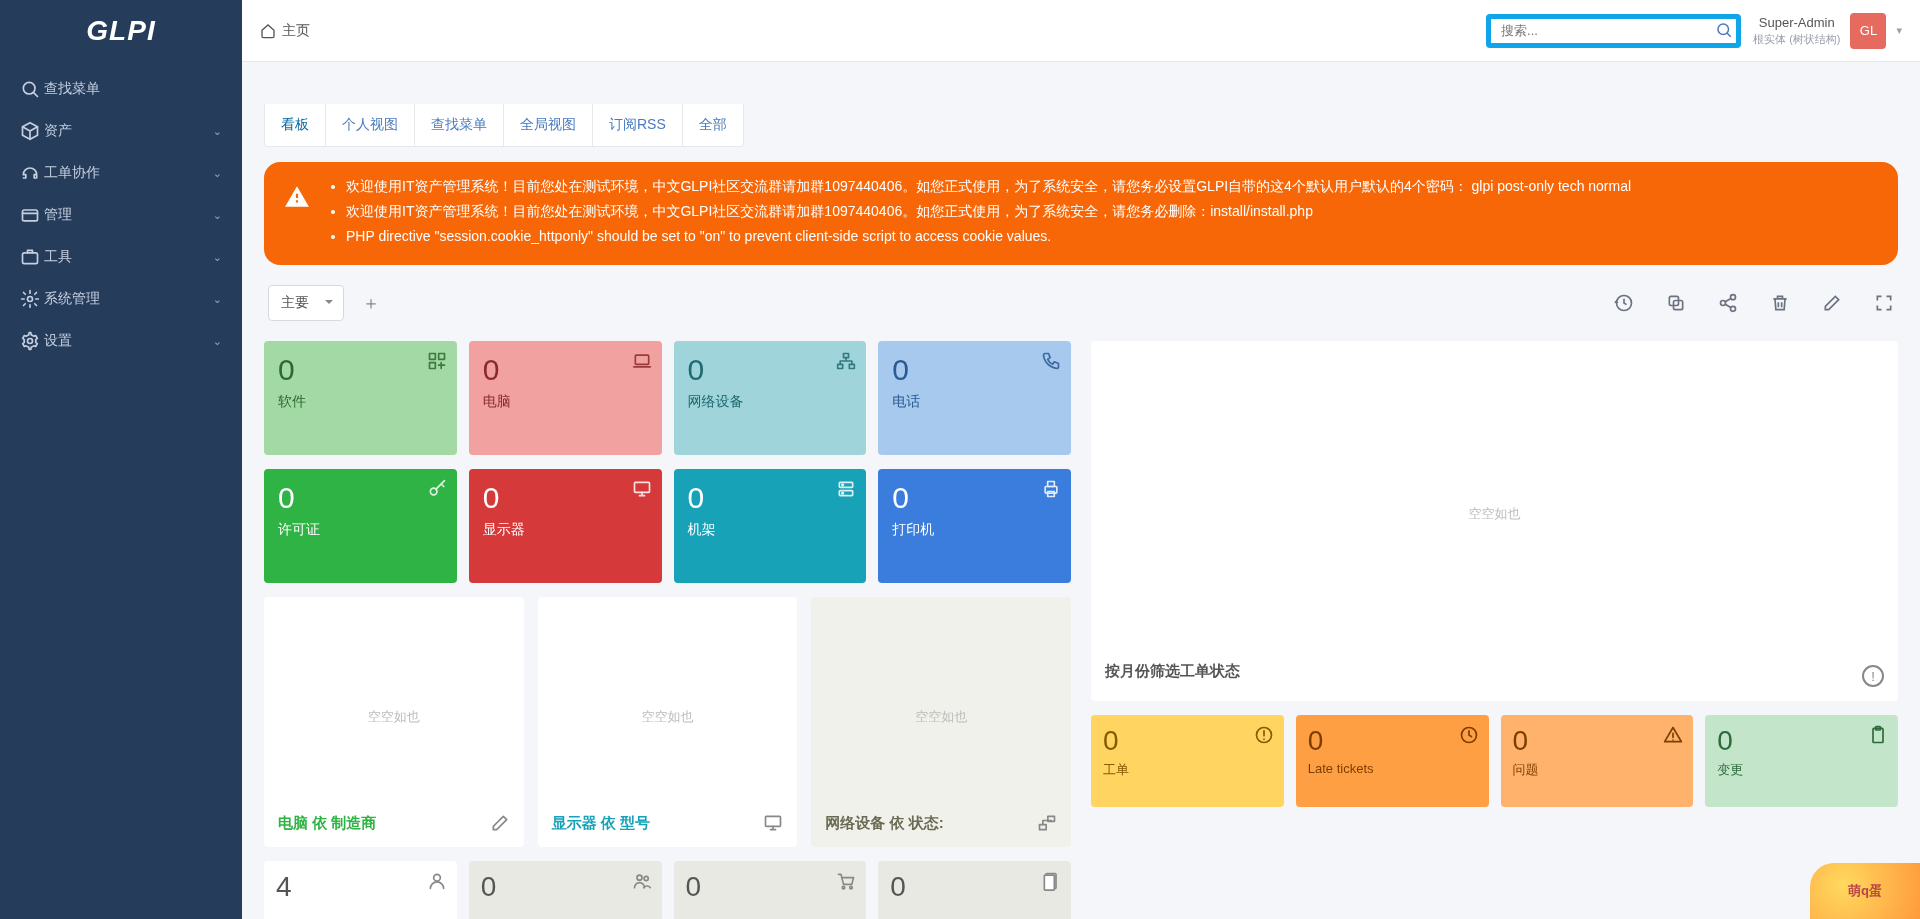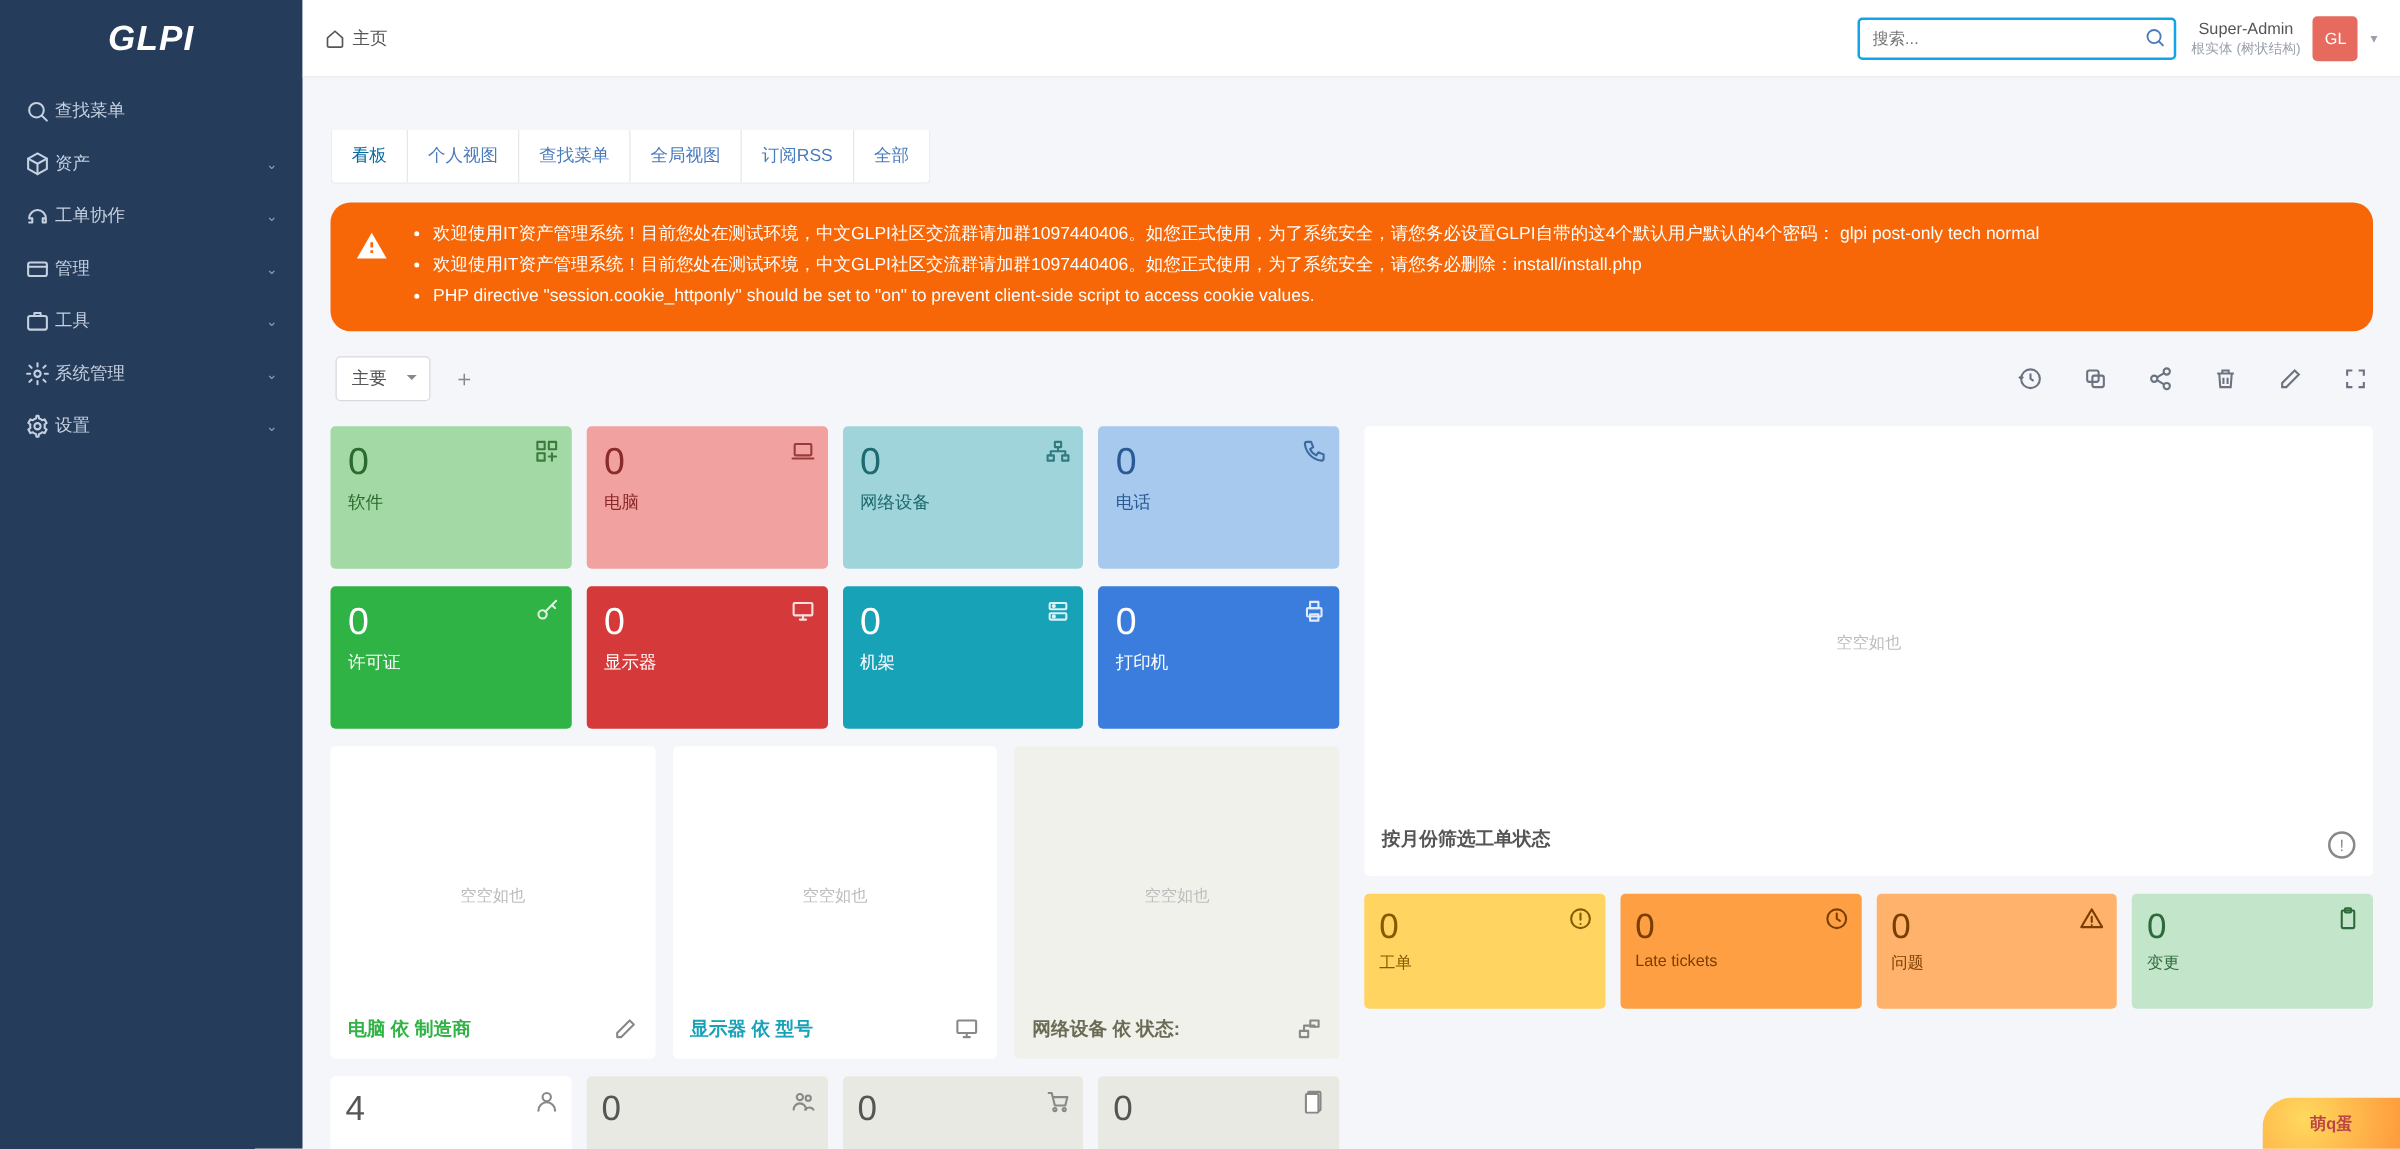--- a/index.html
+++ b/index.html
@@ -14,21 +14,21 @@
 .nav-item .ico { width: 24px; display: inline-flex; }
 .nav-item .chev { margin-left: auto; opacity: .7; font-size: 11px; }
 .sidebar-footer { padding: 14px 18px; display: flex; align-items: center; gap: 10px; cursor: pointer; font-size: 14px; }
 
 
 .main { flex: 1; display: flex; flex-direction: column; overflow: hidden; gap: 42px; }
 .topbar { height: 62px; background: #fff; border-bottom: 1px solid #e8e8ec; display: flex; align-items: center; padding: 0 18px; gap: 12px; }
 .breadcrumb { display: flex; align-items: center; gap: 6px; color: #555; font-size: 14px; }
 .spacer { flex: 1; }
 .search-box { position: relative; }
-.search-box input { width: 255px; height: 34px; border: 2px solid #0ea5e9; border-radius: 4px; padding: 0 46px 0 10px; font-size: 13px; color: #555; }
+.search-box input { width: 255px; height: 34px; border: 5px solid #0ea5e9; border-radius: 4px; padding: 0 46px 0 10px; font-size: 13px; color: #555; }
 .search-box .sicon { position: absolute; right: 8px; top: 7px; color: #4a7bbd; }
 .user-block { display: flex; align-items: center; gap: 10px; }
 .user-text { text-align: center; line-height: 1.3; }
 .user-text .u1 { color: #555; font-size: 13px; }
 .user-text .u2 { color: #9aa0ac; font-size: 11px; }
 .avatar { width: 36px; height: 36px; background: #e66a5e; color: #fff; border-radius: 4px; display: flex; align-items: center; justify-content: center; font-size: 13px; font-weight: 500; }
 .caret { color: #9aa0ac; font-size: 11px; }
 
 
 .content { flex: 1; overflow-y: auto; padding: 0 22px 30px; }
@@ -95,21 +95,21 @@
 .st-green  { background: #c3e6cb; color: #2d6a3a; }
 
 .bottom-row { display: flex; gap: 12px; }
 .btile { flex: 1; background: #e9e9e3; border-radius: 4px; height: 90px; padding: 10px 12px; position: relative; cursor: pointer; color: #555; }
 .btile.white { background: #fff; }
 .btile .num { font-size: 28px; }
 .btile .lbl { font-size: 13px; margin-top: 22px; }
 .btile .bico { position: absolute; right: 10px; top: 10px; color: #888; }
 
 
-.brand-badge { position: fixed; right: 0; bottom: 0; width: 110px; height: 41px; background: radial-gradient(circle at 30% 40%, #ffd95e, #ff9a3c); border-top-left-radius: 24px; display: flex; align-items: center; justify-content: center; color: #b44; font-weight: 700; font-size: 13px; }
+.brand-badge { position: fixed; right: 0; bottom: 0; width: 110px; height: 56px; background: radial-gradient(circle at 30% 40%, #ffd95e, #ff9a3c); border-top-left-radius: 24px; display: flex; align-items: center; justify-content: center; color: #b44; font-weight: 700; font-size: 13px; }
 
 svg { display: block; }
 </style>
 </head>
 <body>
 
 <div class="app">
   <aside class="sidebar">
     <div class="logo">GLPI</div>
     <nav class="nav" id="nav">

